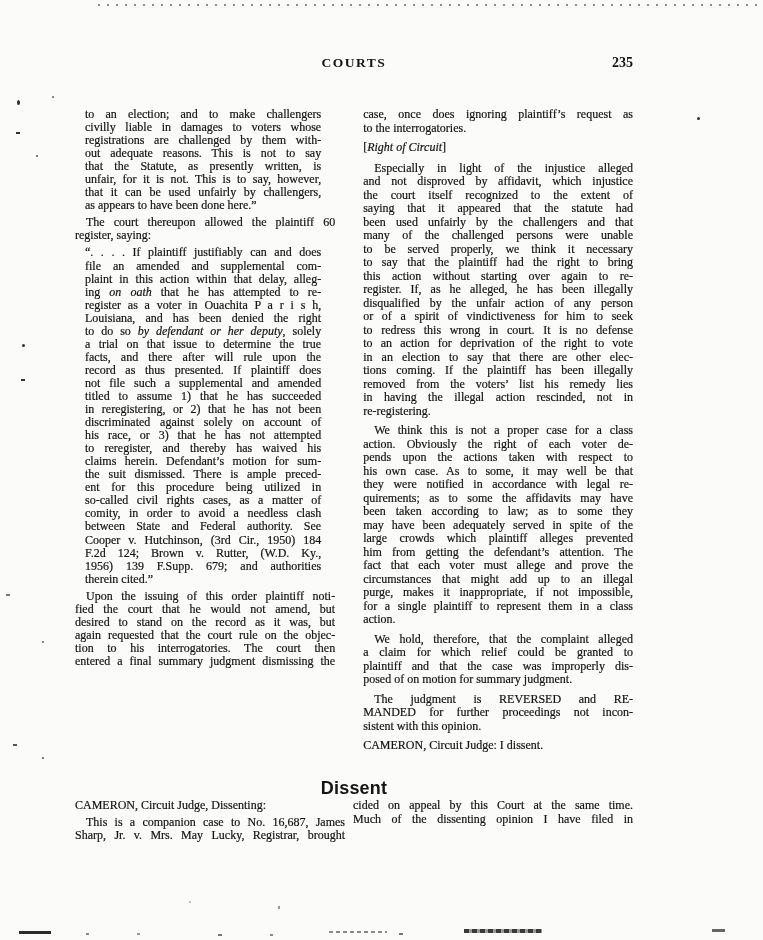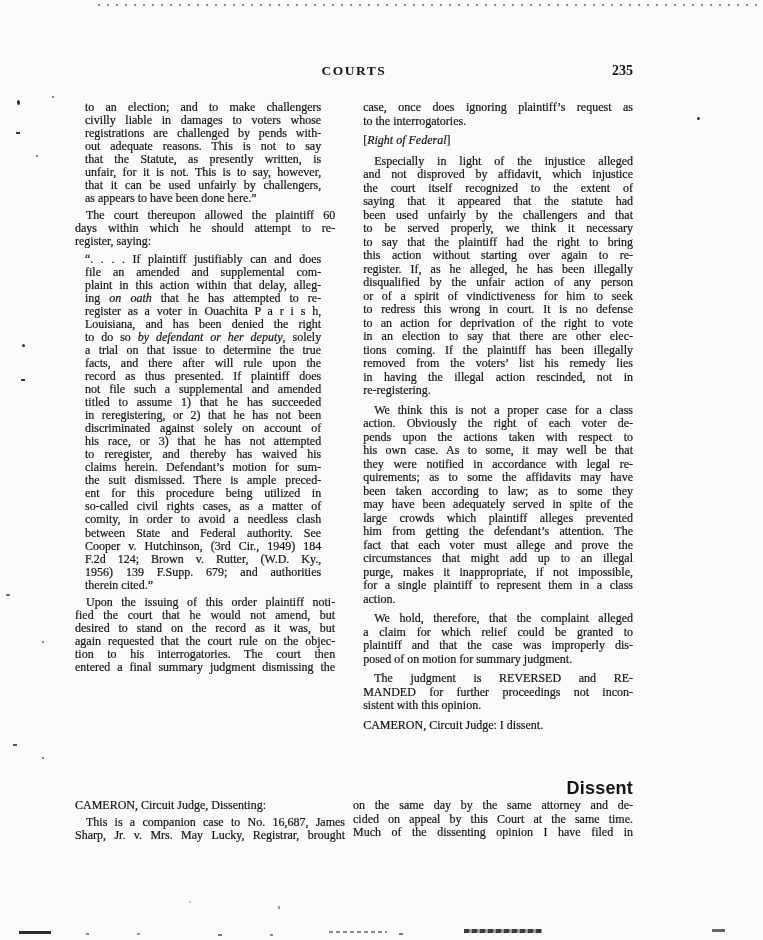--- a/index.html
+++ b/index.html
@@ -12,48 +12,48 @@
     overflow: hidden;
   }
 
   
   .dotted-top {
     position: absolute; top: 4px; left: 98px; width: 665px; height: 2px;
     background: repeating-linear-gradient(90deg, #8d8d8d 0 2px, transparent 2px 9px);
   }
 
   
-  .page-header { position: absolute; top: 63px; left: 75px; width: 558px; height: 18px; }
+  .page-header { position: absolute; top: 55px; left: 75px; width: 558px; height: 18px; }
   .header-title {
     position: absolute; left: 0; right: 0; text-align: center;
     font-size: 13.5px; font-weight: bold; letter-spacing: 1.5px;
   }
   .page-number { position: absolute; right: 0; top: 0; font-size: 14px; font-weight: bold; }
 
   
-  .main-columns { position: absolute; top: 101px; left: 75px; width: 558px; display: flex; gap: 20px; }
+  .main-columns { position: absolute; top: 108px; left: 75px; width: 558px; display: flex; gap: 20px; }
   .col { font-size: 12px; }
   .col-left  { width: 270px; margin-right: 8px; line-height: 13.05px; }
   .col-right { width: 280px; line-height: 13.5px; }
 
   .para { }
   .col-left  .para + .para { margin-top: 4px; }
   .col-right .para + .para { margin-top: 6px; }
   .para.quote { margin-left: 10px; margin-right: 14px; }
   .para.bracket-head { margin-top: 9px; margin-bottom: 7px; }
 
   .line { text-align: justify; text-align-last: justify; -webkit-text-stroke: 0.2px #141414; }
   .line.endline { text-align-last: left; }
   .line.indent { text-indent: 11px; }
   .para.bracket-head .line { text-align-last: left; }
 
   
   .dissent-section { position: absolute; top: 778px; left: 75px; width: 558px; }
   .dissent-heading {
-    text-align: right;
+    text-align: center;
     font-family: "Liberation Sans", sans-serif;
     font-weight: bold; font-size: 18px; letter-spacing: 0.2px;
   }
   .dissent-cols { display: flex; }
 
   
   .speck { position: absolute; background: #444; }
   .r { border-radius: 50%; }
 </style>
 </head>
@@ -64,30 +64,29 @@
 <div class="page-header">
   <div class="header-title">COURTS</div>
   <div class="page-number">235</div>
 </div>
 
 <div class="main-columns">
   <div class="col col-left">
       <div class="para quote">
         <div class="line">to an election; and to make challengers</div>
         <div class="line">civilly liable in damages to voters whose</div>
-        <div class="line">registrations are challenged by pends with-</div>
+        <div class="line">registrations are challenged by them with-</div>
         <div class="line">out adequate reasons. This is not to say</div>
         <div class="line">that the Statute, as presently written, is</div>
         <div class="line">unfair, for it is not. This is to say, however,</div>
         <div class="line">that it can be used unfairly by challengers,</div>
         <div class="line endline">as appears to have been done here.”</div>
       </div>
       <div class="para body">
         <div class="line indent">The court thereupon allowed the plaintiff 60</div>
-        <div class="line">days within which he should attempt to re-</div>
         <div class="line endline">register, saying:</div>
       </div>
       <div class="para quote">
         <div class="line">“. . . . If plaintiff justifiably can and does</div>
         <div class="line">file an amended and supplemental com-</div>
         <div class="line">plaint in this action within that delay, alleg-</div>
         <div class="line">ing <i>on oath</i> that he has attempted to re-</div>
         <div class="line">register as a voter in Ouachita P a r i s h,</div>
         <div class="line">Louisiana, and has been denied the right</div>
         <div class="line">to do so <i>by defendant or her deputy</i>, solely</div>
@@ -99,48 +98,49 @@
         <div class="line">in reregistering, or 2) that he has not been</div>
         <div class="line">discriminated against solely on account of</div>
         <div class="line">his race, or 3) that he has not attempted</div>
         <div class="line">to reregister, and thereby has waived his</div>
         <div class="line">claims herein. Defendant’s motion for sum-</div>
         <div class="line">the suit dismissed. There is ample preced-</div>
         <div class="line">ent for this procedure being utilized in</div>
         <div class="line">so-called civil rights cases, as a matter of</div>
         <div class="line">comity, in order to avoid a needless clash</div>
         <div class="line">between State and Federal authority. See</div>
-        <div class="line">Cooper v. Hutchinson, (3rd Cir., 1949) 184</div>
+        <div class="line">Cooper v. Hutchinson, (3rd Cir., 1950) 184</div>
         <div class="line">F.2d 124; Brown v. Rutter, (W.D. Ky.,</div>
         <div class="line">1956) 139 F.Supp. 679; and authorities</div>
         <div class="line endline">therein cited.”</div>
       </div>
       <div class="para body">
         <div class="line indent">Upon the issuing of this order plaintiff noti-</div>
         <div class="line">fied the court that he would not amend, but</div>
         <div class="line">desired to stand on the record as it was, but</div>
         <div class="line">again requested that the court rule on the objec-</div>
         <div class="line">tion to his interrogatories. The court then</div>
         <div class="line">entered a final summary judgment dismissing the</div>
       </div>
     </div>
   <div class="col col-right">
       <div class="para body">
         <div class="line">case, once does ignoring plaintiff’s request as</div>
         <div class="line endline">to the interrogatories.</div>
       </div>
       <div class="para bracket-head">
-        <div class="line endline">[<i>Right of Federal</i>]</div>
+        <div class="line endline">[<i>Right of Circuit</i>]</div>
       </div>
       <div class="para body">
         <div class="line indent">Especially in light of the injustice alleged</div>
         <div class="line">and not disproved by affidavit, which injustice</div>
         <div class="line">the court itself recognized to the extent of</div>
         <div class="line">saying that it appeared that the statute had</div>
         <div class="line">been used unfairly by the challengers and that</div>
+        <div class="line">many of the challenged persons were unable</div>
         <div class="line">to be served properly, we think it necessary</div>
         <div class="line">to say that the plaintiff had the right to bring</div>
         <div class="line">this action without starting over again to re-</div>
         <div class="line">register. If, as he alleged, he has been illegally</div>
         <div class="line">disqualified by the unfair action of any person</div>
         <div class="line">or of a spirit of vindictiveness for him to seek</div>
         <div class="line">to redress this wrong in court. It is no defense</div>
         <div class="line">to an action for deprivation of the right to vote</div>
         <div class="line">in an election to say that there are other elec-</div>
         <div class="line">tions coming. If the plaintiff has been illegally</div>
@@ -189,21 +189,20 @@
         <div class="para body">
           <div class="line endline">CAMERON, Circuit Judge, Dissenting:</div>
         </div>
         <div class="para body">
           <div class="line indent">This is a companion case to No. 16,687, James</div>
           <div class="line">Sharp, Jr. v. Mrs. May Lucky, Registrar, brought</div>
         </div>
       </div>
     <div class="col col-right">
         <div class="para body">
-          <div class="line">on the same day by the same attorney and de-</div>
           <div class="line">cided on appeal by this Court at the same time.</div>
           <div class="line">Much of the dissenting opinion I have filed in</div>
         </div>
       </div>
   </div>
 </div>
 
 <div class="speck r" style="left:17px;top:100px;width:3px;height:5px;background:#2c2c2c;"></div>
 <div class="speck r" style="left:52px;top:96px;width:2px;height:2px;background:#666;"></div>
 <div class="speck" style="left:16px;top:132px;width:4px;height:2px;background:#333;"></div>

